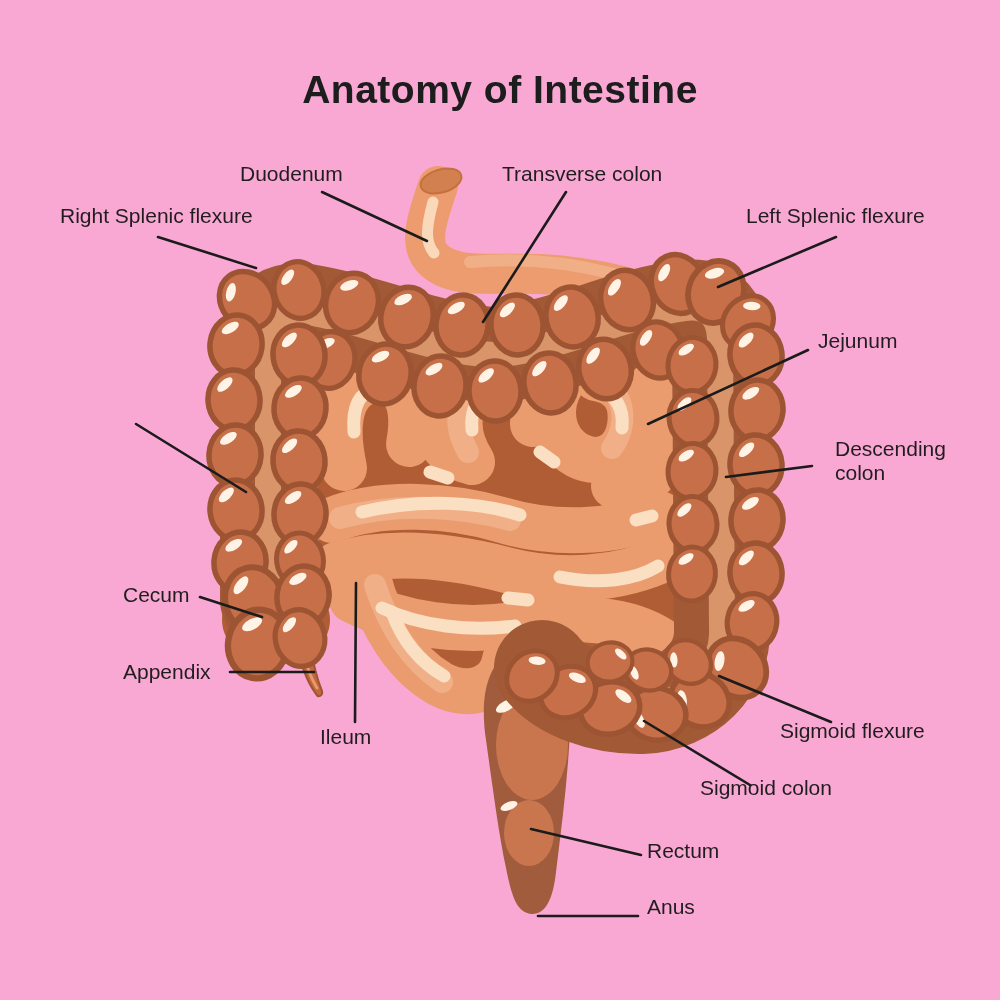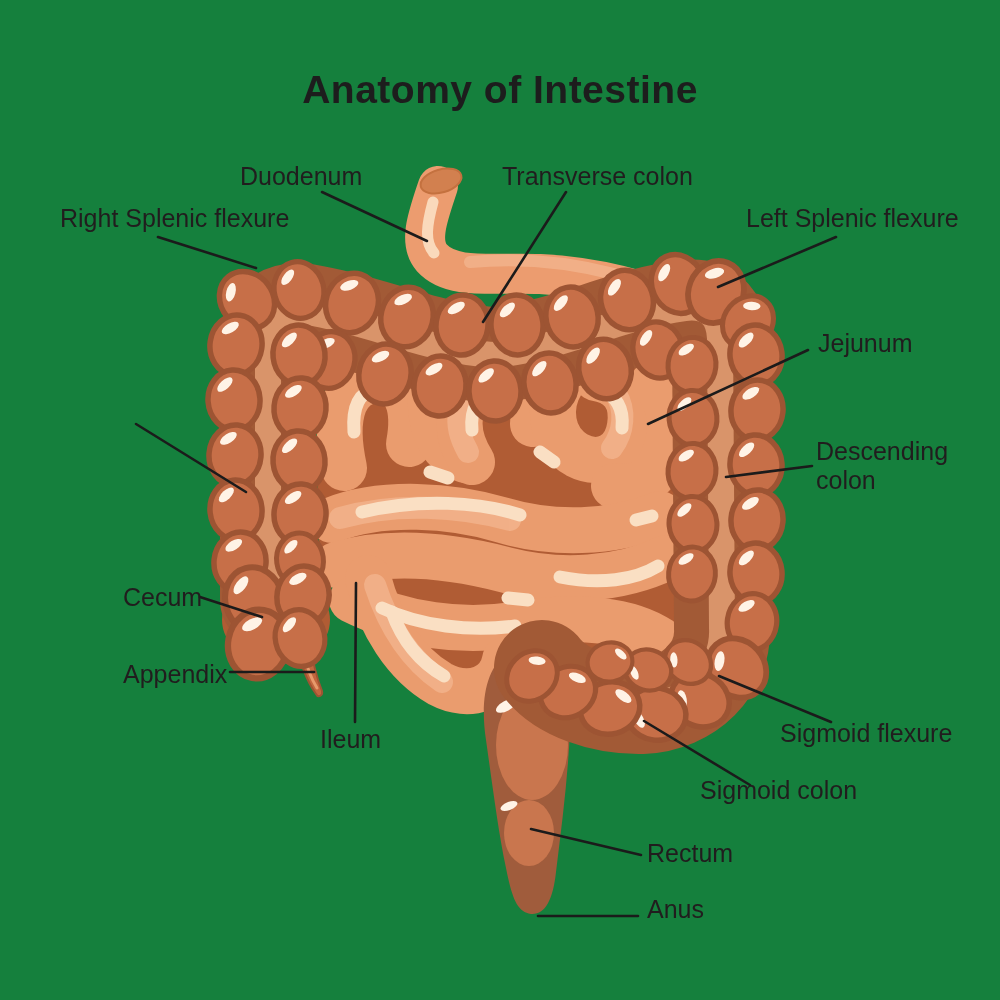--- a/index.html
+++ b/index.html
@@ -1,28 +1,28 @@
 <!DOCTYPE html>
 <html><head>
 <meta charset="utf-8">
 <style>
   html,body{margin:0;padding:0;background:#fff;}
   #stage{
-    position:relative;width:1000px;height:1000px;background:#15803d;
+    position:relative;width:1000px;height:1000px;background:#f9a8d4;
     font-family:"Liberation Sans",sans-serif;overflow:hidden;
   }
   #art{position:absolute;left:0;top:0;}
   .title{
     position:absolute;left:0;top:68px;width:1000px;text-align:center;
     font-size:39px;font-weight:700;color:#1d1d1d;letter-spacing:.5px;
   }
   .label{
-    position:absolute;font-size:25px;color:#211d1e;white-space:nowrap;line-height:1.16;
+    position:absolute;font-size:21px;color:#211d1e;white-space:nowrap;line-height:1.16;
   }
-  .label.wrap{white-space:normal;}
+  .label.wrap{white-space:normal;margin-left:19px;}
   
   .lb-duodenum{left:240px;top:162px;}
   .lb-transverse{left:502px;top:162px;}
   .lb-rhepatic{left:60px;top:204px;}
   .lb-lsplenic{left:746px;top:204px;text-align:right;}
   .lb-jejunum{left:818px;top:329px;text-align:center;}
   .lb-descending{left:816px;top:437px;width:150px;}
   .lb-ascending{left:58px;top:391px;}
   .lb-cecum{left:123px;top:583px;}
   .lb-appendix{left:123px;top:652px;margin-top:8px;}

